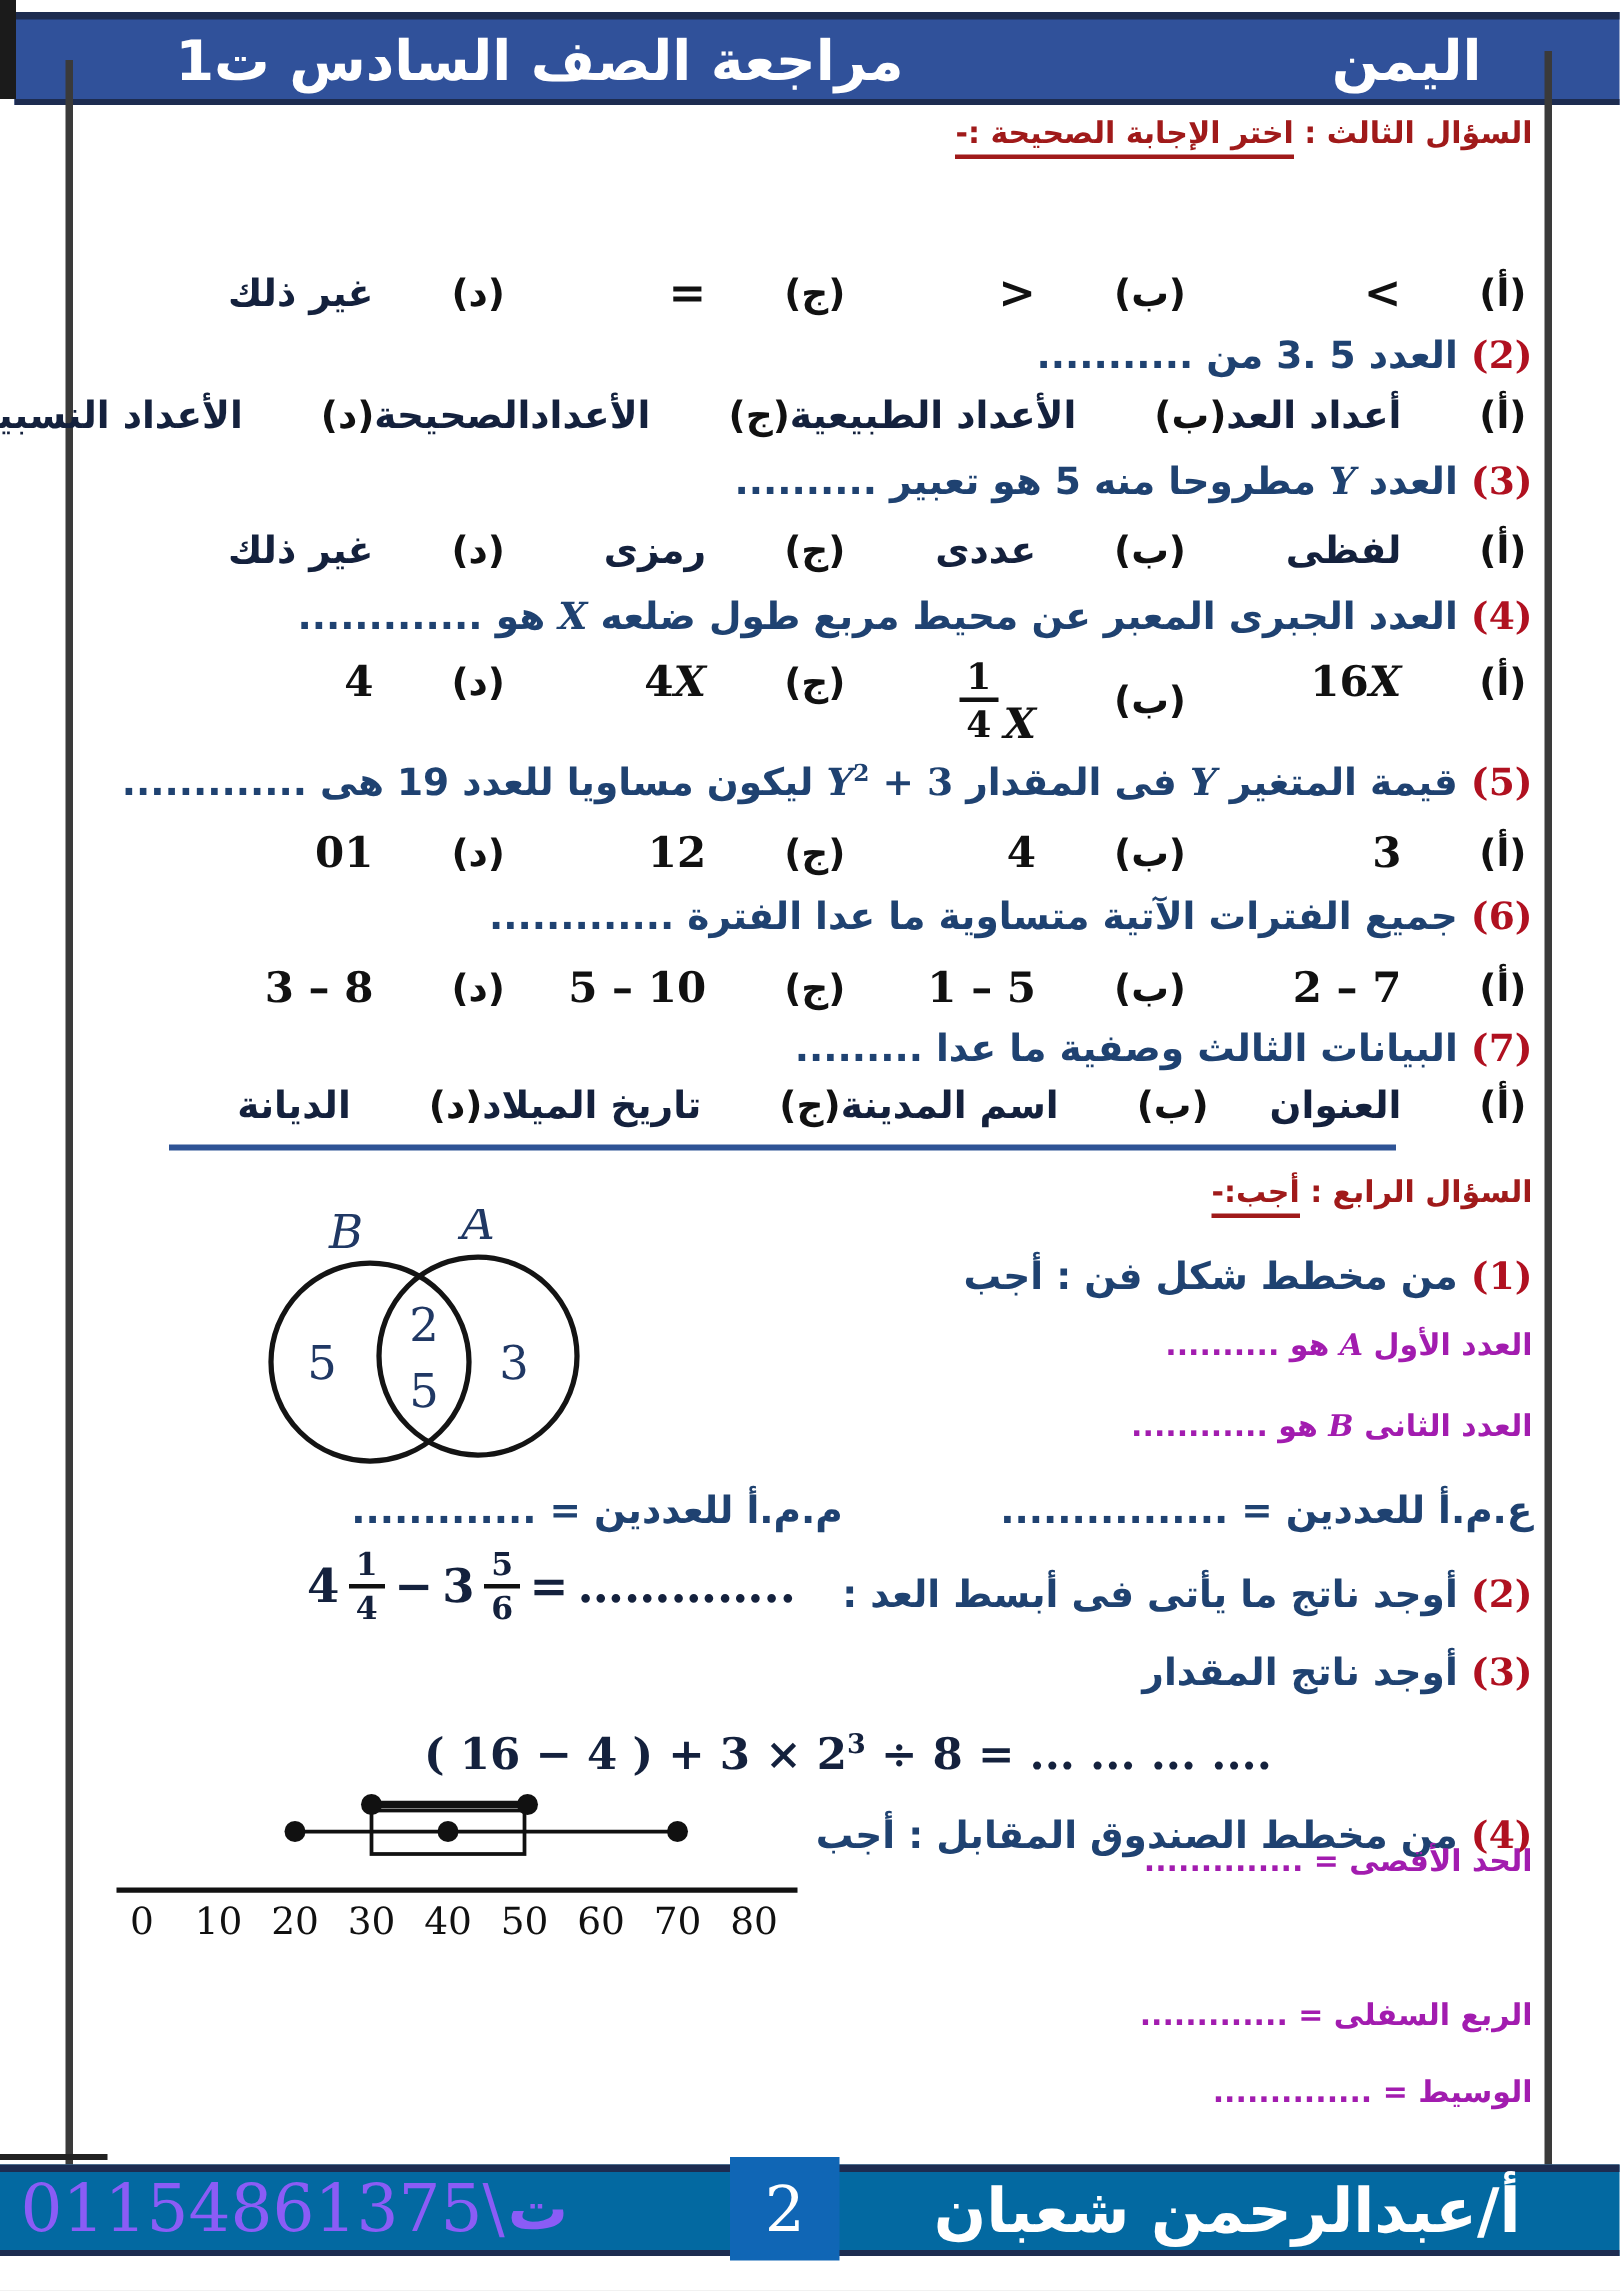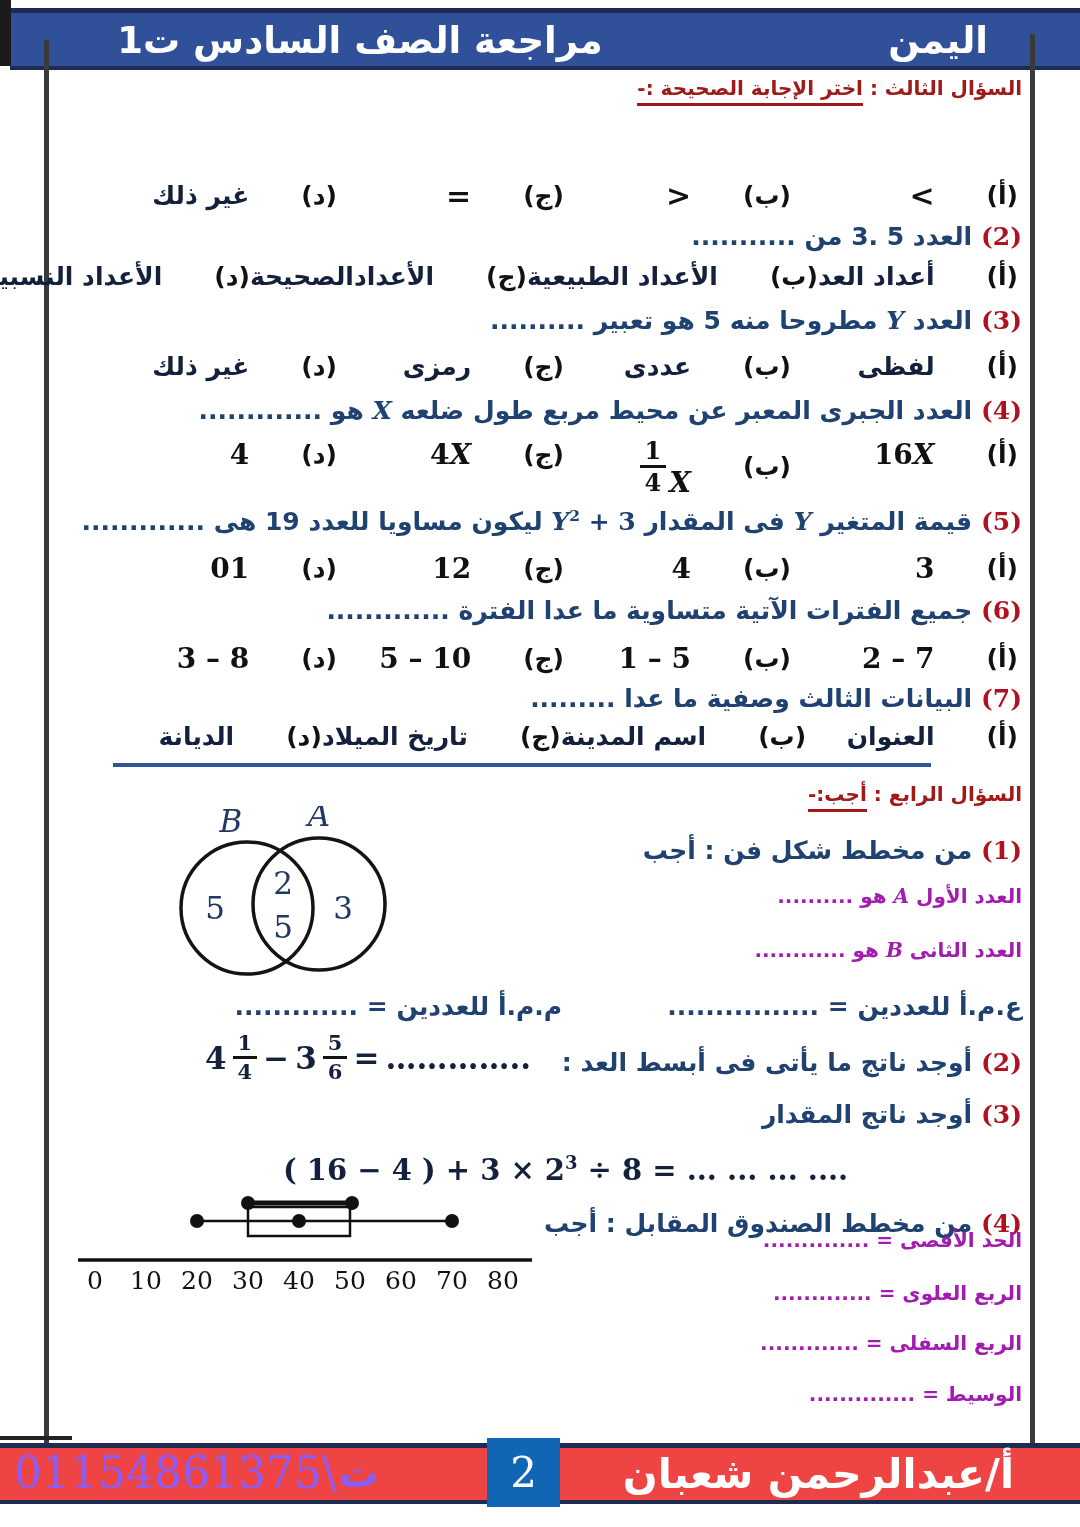--- a/index.html
+++ b/index.html
@@ -6,21 +6,21 @@
   .page {
     position:relative; width:1080px; height:1527px; margin:0 auto;
     background:#ffffff; overflow:hidden; direction:rtl;
     font-family:"DejaVu Sans", sans-serif; color:#1f4271;
   }
   
   .bar { position:absolute; background:#30519a; border-top:5px solid #1d2c50; border-bottom:4px solid #1d2c50; }
   .header-bar { top:8px; left:10px; right:0; height:53px; }
   .header-country { position:absolute; right:92px; top:6px; color:#fff; font-size:37px; font-weight:bold; }
   .header-title { position:absolute; left:50px; top:6px; width:600px; text-align:center; color:#fff; font-size:37px; font-weight:bold; white-space:nowrap; }
-  .footer-bar { top:1443px; left:0; right:0; height:52px; background:#ef4444;text-decoration:underline; }
+  .footer-bar { top:1443px; left:0; right:0; height:52px; background:#0369a1;text-decoration:underline; }
   .footer-teacher { position:absolute; right:66px; top:2px; color:#fff; font-size:41px; font-weight:bold; }
   .page-box { position:absolute; left:487px; top:1438px; width:73px; height:69px; background:#1066b5;
     color:#fff; font-family:"DejaVu Serif", serif; font-size:42px; display:flex; align-items:center; justify-content:center; z-index:5; }
   .phone { position:absolute; left:14px; top:1447px; direction:ltr; color:#8b5cf6; z-index:5;
     font-family:"DejaVu Serif", serif; font-size:44px; display:flex; align-items:center; }
   .phone-ta { font-family:"DejaVu Sans", sans-serif; font-weight:bold; font-size:40px; margin-left:2px; }
   
   .vline { position:absolute; width:5px; background:#3a3a3a; }
   .corner-mark { position:absolute; left:0; top:0; width:11px; height:66px; background:#1b1b1b; }
   .prefooter-mark { position:absolute; left:0; top:1436px; width:72px; height:4px; background:#222; }
@@ -322,21 +322,20 @@
     <text class="tick-label" x="127" y="103">20</text>
     <text class="tick-label" x="178" y="103">30</text>
     <text class="tick-label" x="229" y="103">40</text>
     <text class="tick-label" x="280" y="103">50</text>
     <text class="tick-label" x="331" y="103">60</text>
     <text class="tick-label" x="382" y="103">70</text>
     <text class="tick-label" x="433" y="103">80</text>
   </svg>
 
   <div class="ansline" style="top:1228px;">الحد الأقصى = ..............</div>
-  <div class="ansline" style="top:1281px;">الربع العلوى = .............</div>
   <div class="ansline" style="top:1331px;">الربع السفلى = .............</div>
   <div class="ansline" style="top:1382px;">الوسيط = ..............</div>
 
   <div class="bar footer-bar">
     <span class="footer-teacher">أ/عبدالرحمن شعبان</span>
   </div>
   <div class="page-box">2</div>
   <div class="phone">
     <span>01154861375</span>
       <span>\</span>

